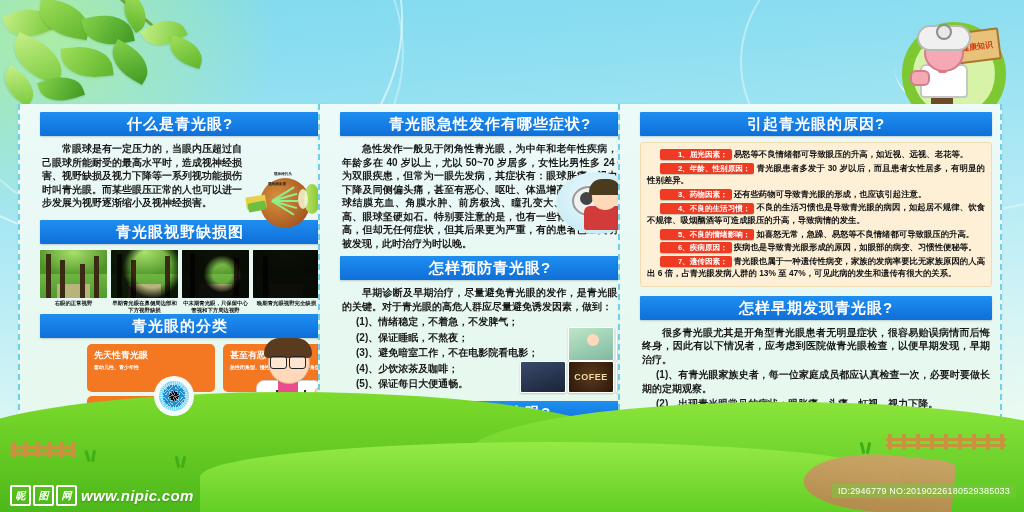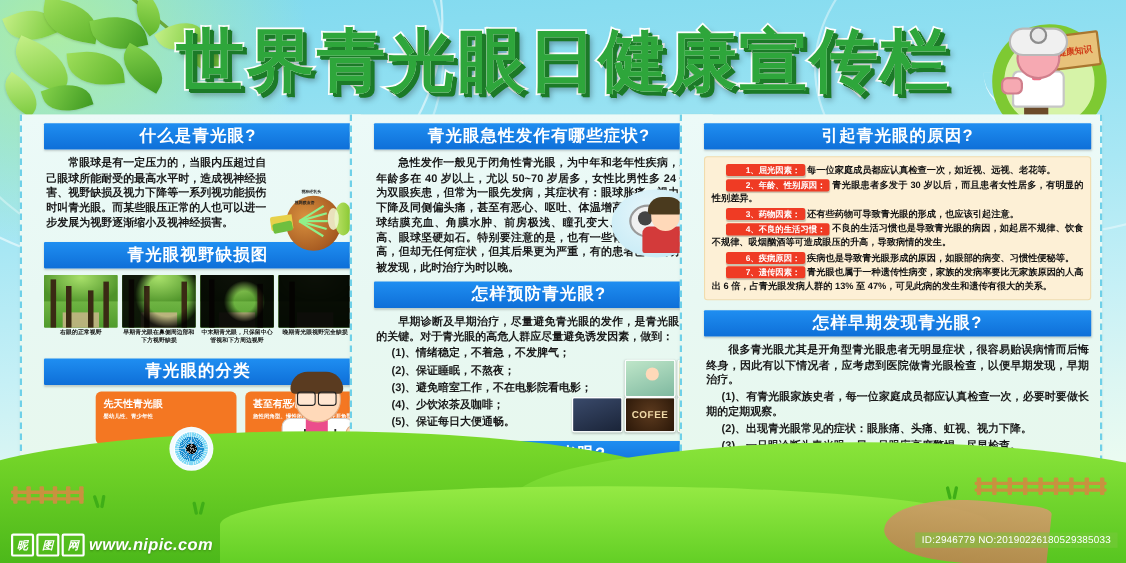--- a/index.html
+++ b/index.html
@@ -227,23 +227,20 @@
     <div class="leaf lite" style="left:10px;top:42px;width:56px;height:34px;transform:rotate(24deg);"></div>
     <div class="leaf" style="left:62px;top:46px;width:50px;height:32px;transform:rotate(-6deg);"></div>
     <div class="leaf dark" style="left:108px;top:48px;width:44px;height:28px;transform:rotate(30deg);"></div>
     <div class="leaf lite" style="left:144px;top:20px;width:40px;height:26px;transform:rotate(-30deg);"></div>
     <div class="leaf" style="left:168px;top:40px;width:36px;height:24px;transform:rotate(18deg);"></div>
     <div class="leaf dark" style="left:40px;top:76px;width:42px;height:26px;transform:rotate(-18deg);"></div>
     <div class="leaf lite" style="left:0px;top:74px;width:38px;height:24px;transform:rotate(36deg);"></div>
     <div class="leaf" style="left:118px;top:2px;width:34px;height:22px;transform:rotate(54deg);"></div>
   </div>
 
-  <div class="titlewrap">
-    <div class="maintitle">世界青光眼日健康宣传栏</div>
-  </div>
 
   <div class="mascot">
     <div class="ring"></div>
     <div class="post"></div>
     <div class="sign">
       <span class="signtxt">健康知识</span>
     </div>
     <div class="legs"></div>
     <div class="body"></div>
     <div class="tie"></div>
@@ -316,21 +313,21 @@
           <div class="fimg">
             <div class="canopy"></div>
               <div class="road"></div>
             <div class="tree" style="left:10px;height:42px;"></div>
             <div class="mask" style="background:rgba(0,0,0,.93);"></div>
           </div>
           <div class="cap">晚期青光眼视野完全缺损</div>
         </div>
       </div>
 
-      <div class="secbar" style="margin-top:12px;">青光眼的分类</div>
+      <div class="secbar" style="margin-top:0;">青光眼的分类</div>
       <div class="classwrap">
         <div class="cbox cb-tl">
           <div class="ctitle">先天性青光眼</div>
           <div class="csub">婴幼儿性、青少年性</div>
         </div>
         <div class="cbox cb-tr">
           <div class="ctitle">甚至有恶心</div>
           <div class="csub">急性闭角型、慢性闭角型、原发性开角型</div>
         </div>
         <div class="cbox cb-bl">
@@ -421,30 +418,33 @@
           <span>EDU WORLD</span>
         </div>
       </div>
     </div>
 
     <div class="col col3">
 
       <div class="secbar">引起青光眼的原因?</div>
       <div class="causebox">
         <p class="cause-line">
-          <span class="tag">1、屈光因素：</span><span>每一位家庭成员都应认真检查一次，如近视、远视、老花等。</span>
+          <span class="tag">1、屈光因素：</span><span>易怒等不良情绪都可导致眼压的升高，如近视、远视、老花等。</span>
         </p>
         <p class="cause-line">
           <span class="tag">2、年龄、性别原因：</span><span>青光眼患者多发于 30 岁以后，而且患者女性居多，有明显的性别差异。</span>
         </p>
         <p class="cause-line">
           <span class="tag">3、药物因素：</span><span>还有些药物可导致青光眼的形成，也应该引起注意。</span>
         </p>
         <p class="cause-line">
           <span class="tag">4、不良的生活习惯：</span><span>不良的生活习惯也是导致青光眼的病因，如起居不规律、饮食不规律、吸烟酗酒等可造成眼压的升高，导致病情的发生。</span>
+        </p>
+        <p class="cause-line">
+          <span class="tag">5、不良的情绪影响：</span><span>如喜怒无常，急躁、易怒等不良情绪都可导致眼压的升高。</span>
         </p>
         <p class="cause-line">
           <span class="tag">6、疾病原因：</span><span>疾病也是导致青光眼形成的原因，如眼部的病变、习惯性便秘等。</span>
         </p>
         <p class="cause-line">
           <span class="tag">7、遗传因素：</span><span>青光眼也属于一种遗传性病变，家族的发病率要比无家族原因的人高出 6 倍，占青光眼发病人群的 13% 至 47%，可见此病的发生和遗传有很大的关系。</span>
         </p>
       </div>
 
       <div class="secbar" style="margin-top:9px;">怎样早期发现青光眼?</div>

